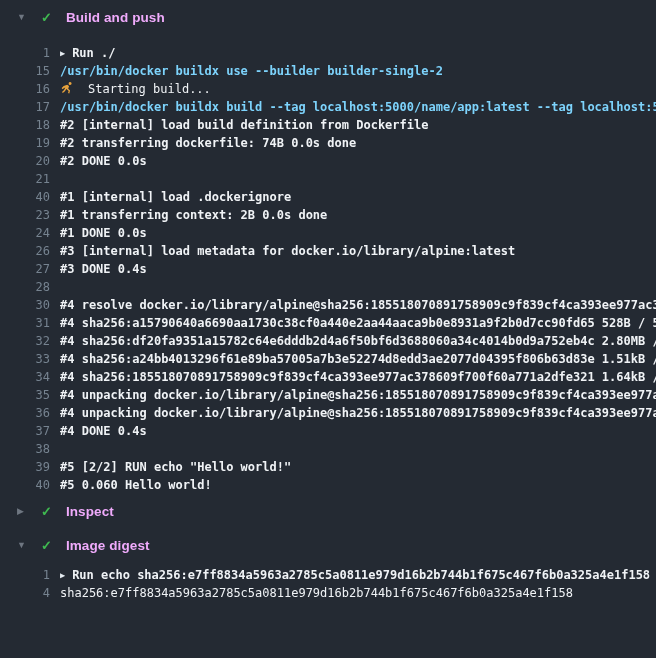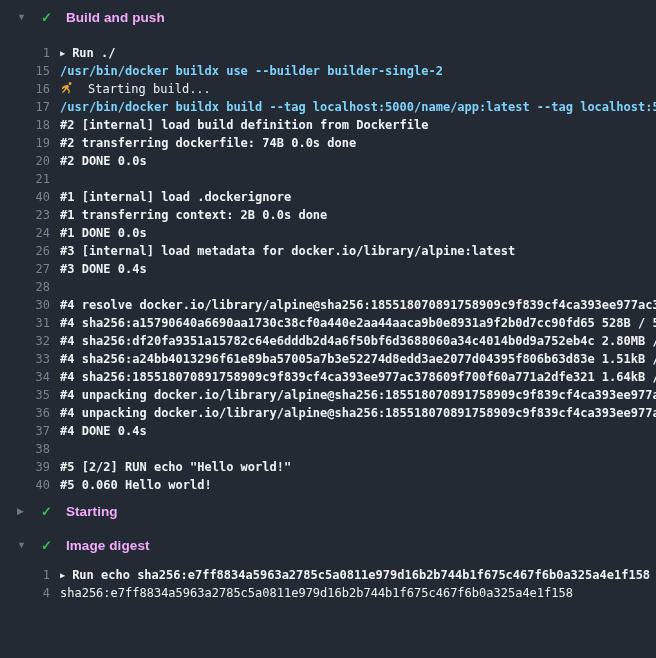--- a/index.html
+++ b/index.html
@@ -87,21 +87,21 @@
         <div class="log-line"><span class="ln">37</span><span class="lc stderr"><span>#4 DONE 0.4s</span></span></div>
         <div class="log-line"><span class="ln">38</span><span class="lc plain"><span></span></span></div>
         <div class="log-line"><span class="ln">39</span><span class="lc stderr"><span>#5 [2/2] RUN echo "Hello world!"</span></span></div>
         <div class="log-line"><span class="ln">40</span><span class="lc stderr"><span>#5 0.060 Hello world!</span></span></div>
       </div>
     </div>
     <div class="section section-inspect">
       <div class="section-header">
         <span class="caret">▶</span>
         <span class="check">✓</span>
-        <span class="title">Starting</span>
+        <span class="title">Inspect</span>
       </div>
     </div>
     <div class="section section-image-digest">
       <div class="section-header">
         <span class="caret">▼</span>
         <span class="check">✓</span>
         <span class="title">Image digest</span>
       </div>
       <div class="section-body">
         <div class="log-line"><span class="ln">1</span><span class="lc run"><span class="toggle">▶</span><span>Run echo sha256:e7ff8834a5963a2785c5a0811e979d16b2b744b1f675c467f6b0a325a4e1f158</span></span></div>

